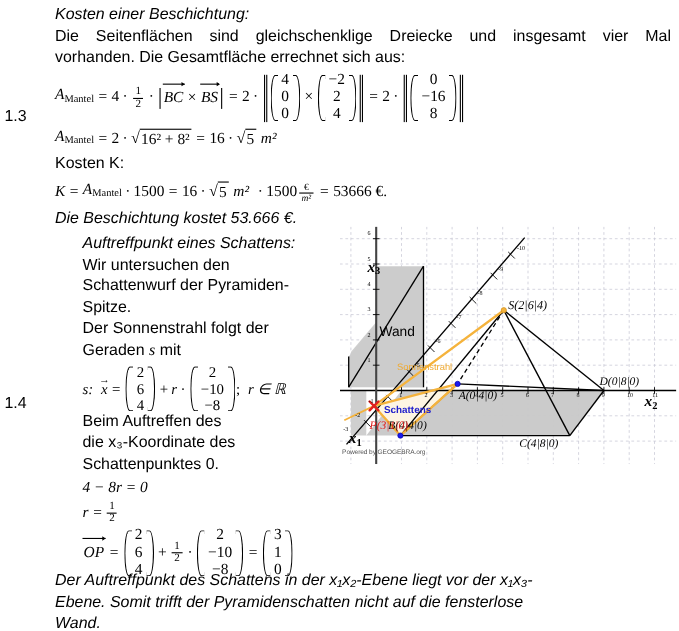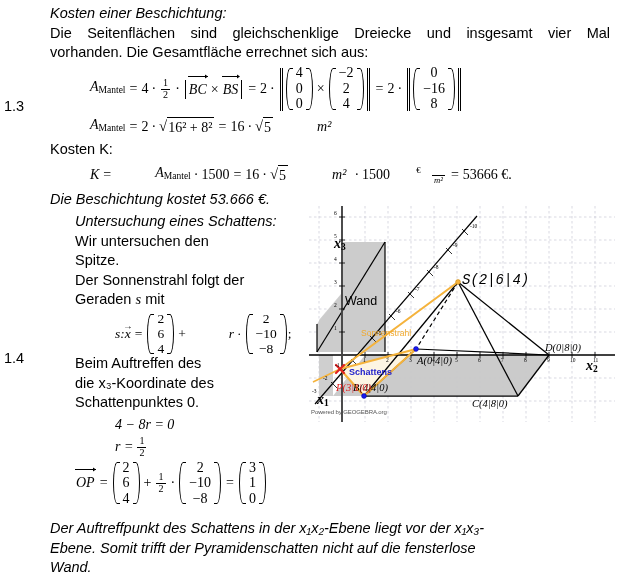--- a/index.html
+++ b/index.html
@@ -39,21 +39,21 @@
   .title-line { font-style: italic; }
   .just { text-align: justify; text-align-last: justify; }
   .plain { }
 
   
   .mathrow {
     font-family: "Liberation Serif", serif;
     display: flex; align-items: center;
     white-space: nowrap;
   }
-  .mvar { font-style: italic; margin-left: 40px; }
+  .mvar { font-style: italic; }
   .mnum { font-style: normal; }
 
   
   .frac {
     display: inline-flex; flex-direction: column;
     align-items: center; justify-content: center;
     vertical-align: middle;
     font-size: 0.72em; line-height: 1.05;
     margin: 0 2px;
   }
@@ -265,23 +265,24 @@
       </div>
 
       <div class="it" style="margin-top:3px;">Die Beschichtung kostet 53.666 €.</div>
     </div>
   </div>
 
   <div class="task" id="task14">
     <div class="tasknum">1.4</div>
     <div class="taskbody">
 
-      <div class="title-line">Untersuchung eines Schattens:</div>
+      <div class="title-line">Auftreffpunkt eines Schattens:</div>
 
       <div>Wir untersuchen den</div>
+      <div>Schattenwurf der Pyramiden-</div>
       <div>Spitze.</div>
       <div>Der Sonnenstrahl folgt der</div>
       <div>Geraden <span class="mathv">s</span> mit</div>
 
       <div class="mathrow" style="font-size:13.5px; margin-top:4px;">
         <span class="mvar">s:</span>
         <span style="width:7px;"></span>
         <span class="arrx">x</span>
         <span style="padding:0 4px;">=</span>
         <span class="vec" style="height:3.0em;">
@@ -500,21 +501,21 @@
     <div class="fig-label it" style="left:8px; top:186px; font-size:14px; font-weight:bold;">
       <span class="mathv">x</span><span class="sub" style="font-weight:bold;">1</span>
     </div>
 
     <div class="fig-label" style="left:36px; top:88px; font-size:12.5px; font-family:'Liberation Sans',sans-serif;">Wand</div>
 
     <div class="fig-label" style="left:52px; top:122px; font-size:8.5px; color:#f0a92e; font-family:'Liberation Sans',sans-serif;">Sonnenstrahl</div>
 
     <div class="fig-label" style="left:40px; top:161px; font-size:9px; color:#2222cc; font-weight:bold; font-family:'Liberation Sans',sans-serif;">Schattens</div>
 
-    <div class="fig-label it" style="left:153px; top:66px; font-size:14px;font-family:Liberation Mono, monospace;">S(2|6|4)</div>
+    <div class="fig-label it" style="left:153px; top:66px; font-size:11px;">S(2|6|4)</div>
     <div class="fig-label it" style="left:108px; top:149px; font-size:10.5px;">A(0|4|0)</div>
     <div class="fig-label it" style="left:44px; top:176px; font-size:10.5px;">B(4|4|0)</div>
     <div class="fig-label it" style="left:163px; top:192px; font-size:10.5px;">C(4|8|0)</div>
     <div class="fig-label it" style="left:236px; top:136px; font-size:10.5px;">D(0|8|0)</div>
     <div class="fig-label it" style="left:27px; top:176px; font-size:10.5px; color:#e02020;">P(3|1|0)</div>
 
     <div class="fig-label" style="left:25px; top:4px;  font-size:5.5px;">6</div>
     <div class="fig-label" style="left:25px; top:27px; font-size:5.5px;">5</div>
     <div class="fig-label" style="left:25px; top:50px; font-size:5.5px;">4</div>
     <div class="fig-label" style="left:25px; top:73px; font-size:5.5px;">3</div>

